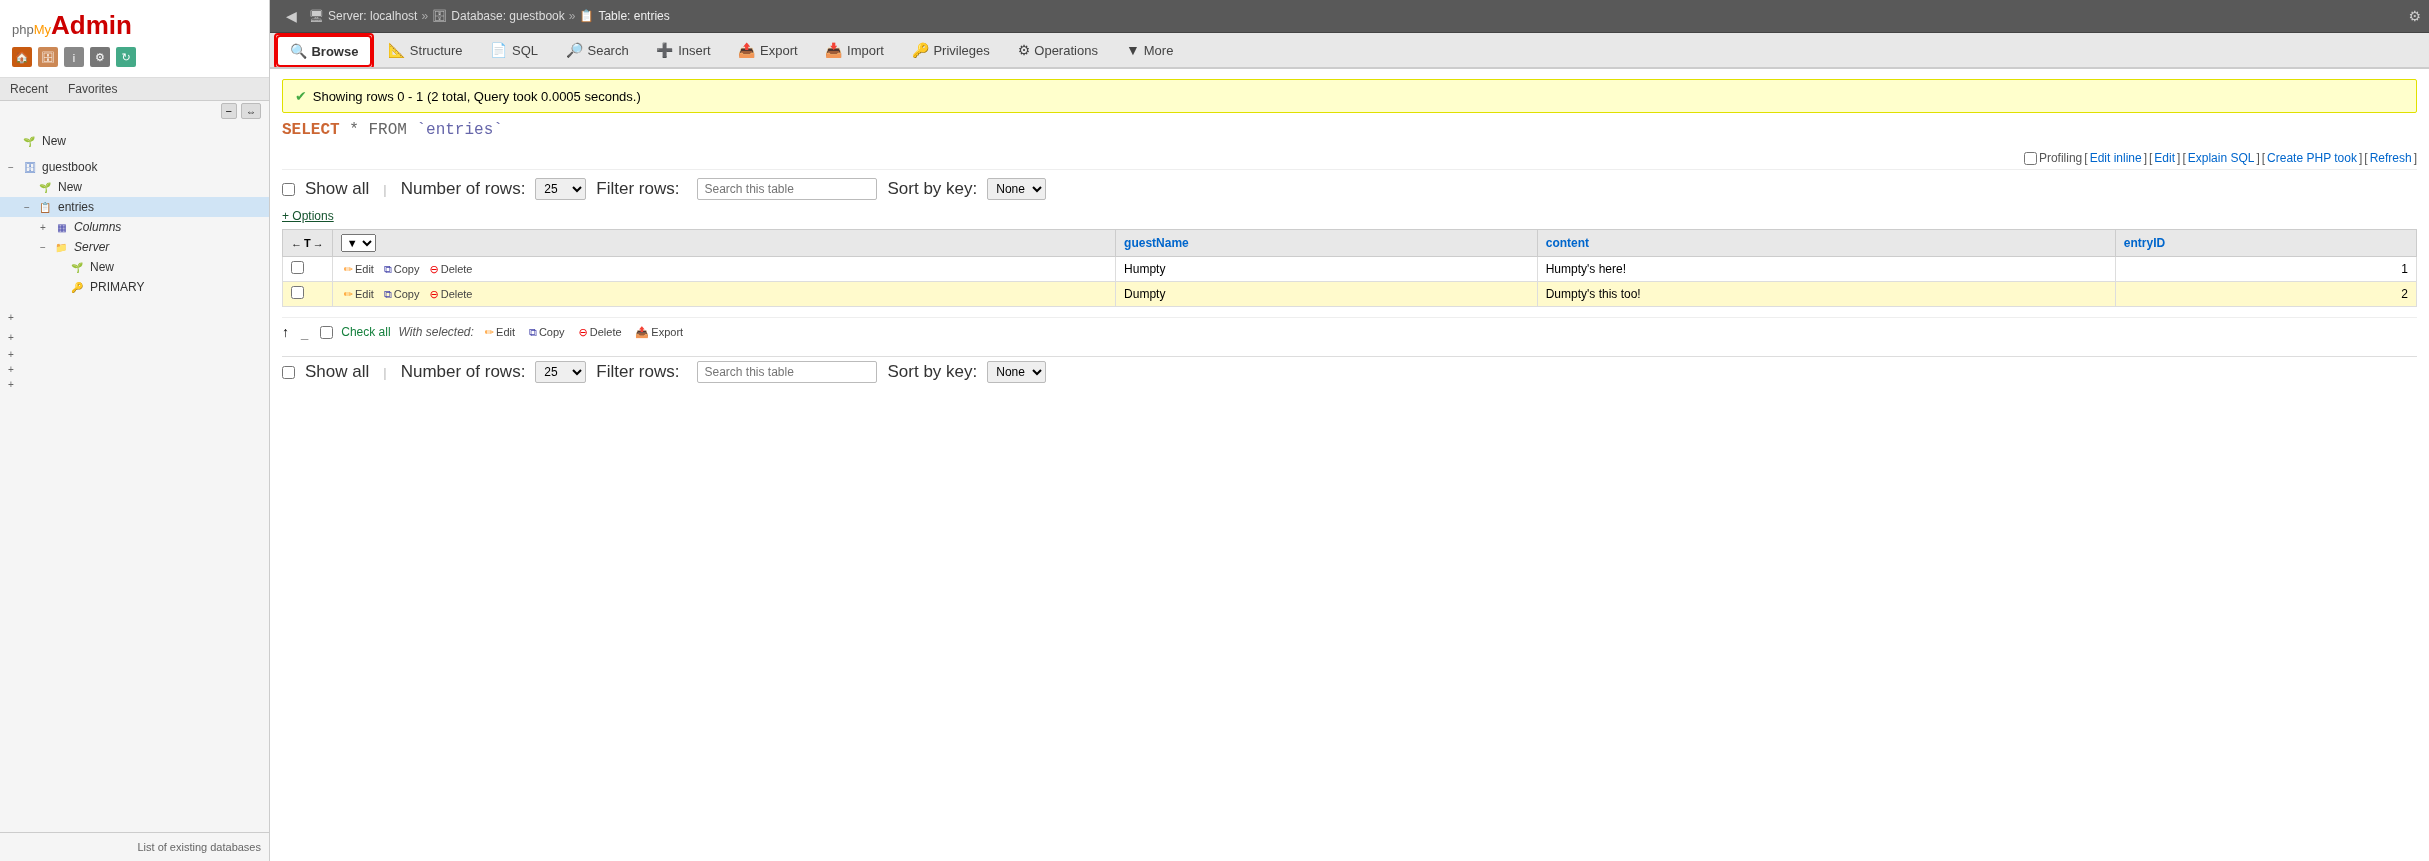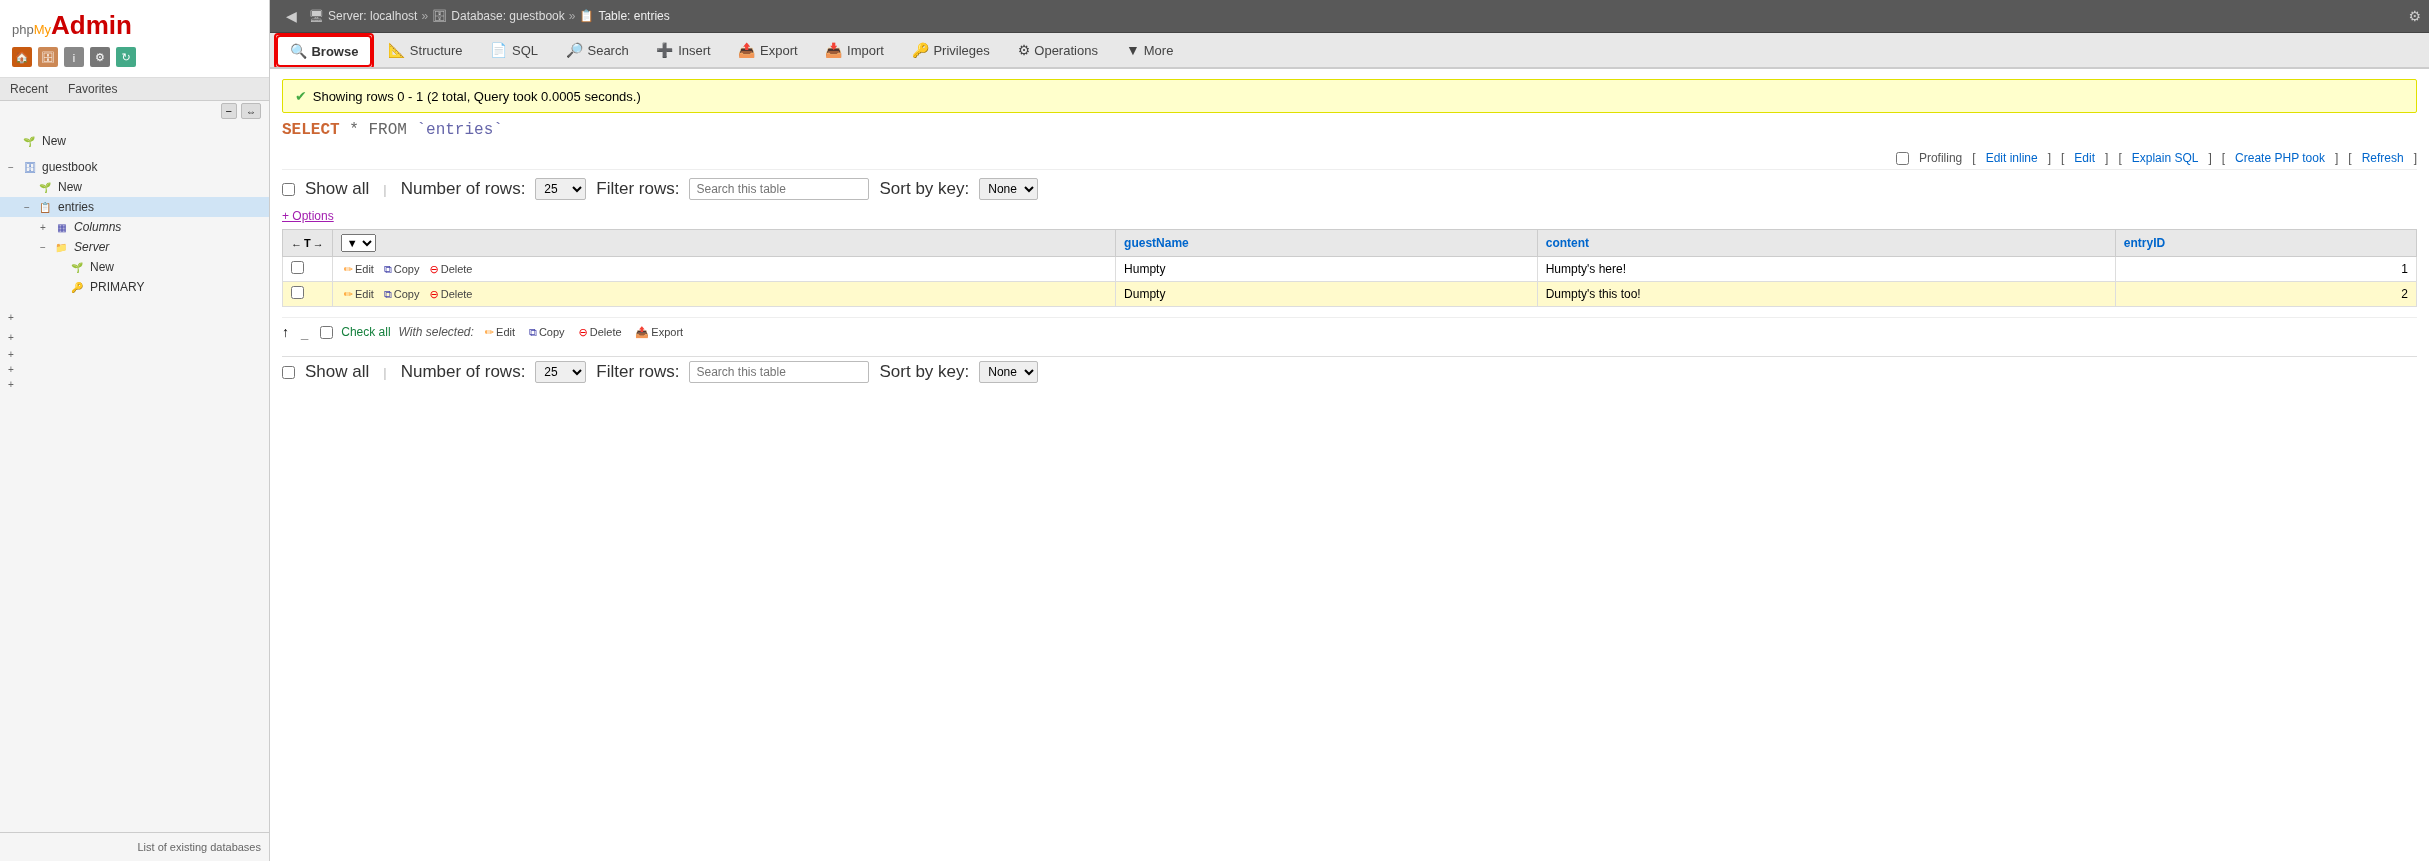--- a/index.html
+++ b/index.html
@@ -206,21 +206,21 @@
       margin-bottom: 8px;
     }
     .sql-keyword { color: #c63; font-weight: bold; }
     .sql-table { color: #66a; }
 
     
     .profiling-bar {
       display: flex;
       align-items: center;
       justify-content: flex-end;
-      gap: 10px;
+      gap: 2px;
       padding: 4px 0;
       border-bottom: 1px solid #eee;
       margin-bottom: 8px;
       font-size: 12px;
       color: #555;
     }
     .profiling-bar a { color: #06c; text-decoration: none; cursor: pointer; }
     .profiling-bar .bracket { color: #555; }
 
     
@@ -238,27 +238,28 @@
       border: 1px solid #bbb;
       border-radius: 2px;
     }
     .rows-controls input[type="text"] {
       font-size: 12px;
       padding: 3px 6px;
       border: 1px solid #bbb;
       border-radius: 2px;
       width: 180px;
       color: #999;
+      margin-left: 8px;
     }
     .pipe-sep { color: #bbb; margin: 0 4px; }
     .sort-label { font-size: 12px; color: #333; }
 
     
     .options-link {
-      color: #a21caf;
+      color: #14532d;
       font-size: 12px;
       cursor: pointer;
       margin-bottom: 6px;
       display: inline-block;
     }
 
     
     .data-table {
       width: 100%;
       border-collapse: collapse;

